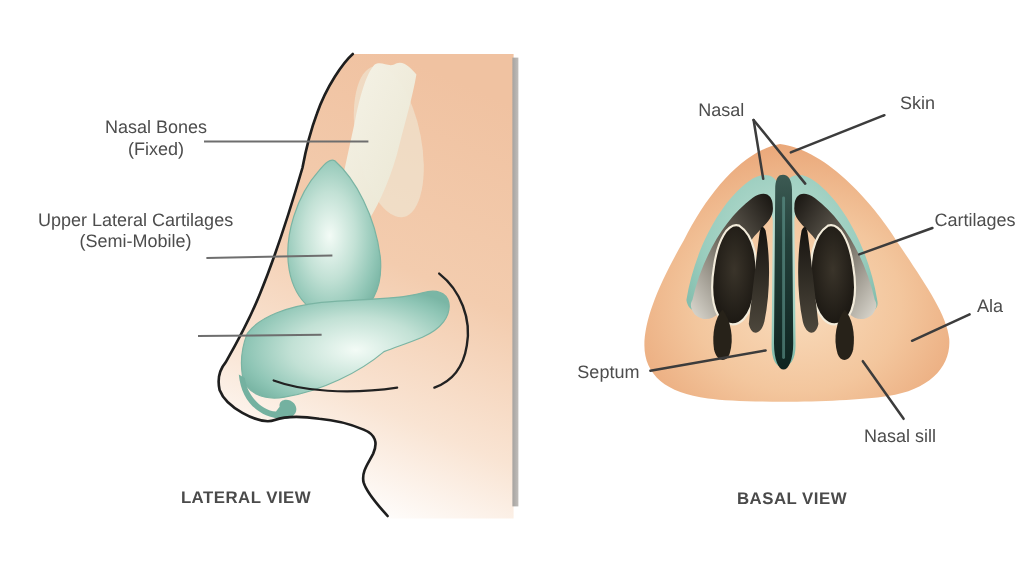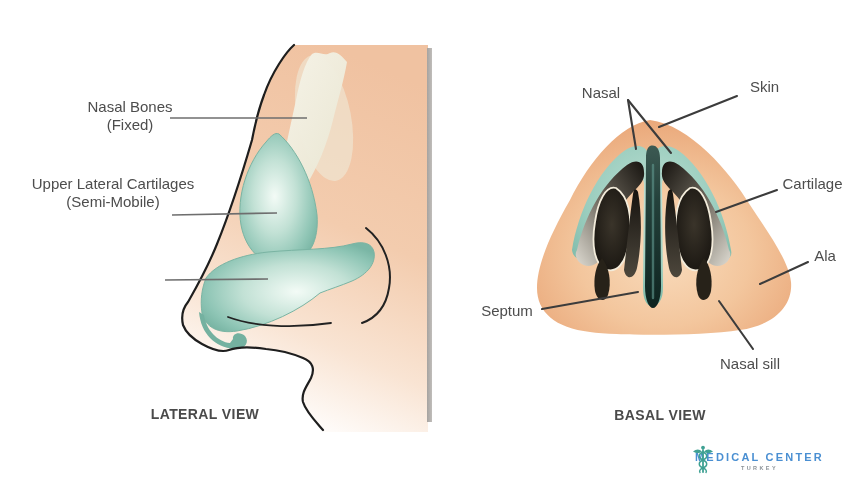--- a/index.html
+++ b/index.html
@@ -272,38 +272,20 @@
     <span>(Fixed)</span>
   </div>
   <div class="lbl" style="left:8px;top:175px;width:210px;">
     <span>Upper Lateral Cartilages</span>
     <span>(Semi-Mobile)</span>
   </div>
   <div class="view-title" style="left:125px;top:406px;">LATERAL VIEW</div>
 
   <div class="lbl" style="left:572px;top:84px;width:58px;">Nasal</div>
   <div class="lbl" style="left:737px;top:78px;width:55px;">Skin</div>
-  <div class="lbl" style="left:775px;top:175px;width:75px;">Cartilage</div>
+  <div class="lbl" style="left:775px;top:175px;width:75px;">Cartilages</div>
   <div class="lbl" style="left:800px;top:247px;width:50px;">Ala</div>
   <div class="lbl" style="left:472px;top:302px;width:70px;">Septum</div>
   <div class="lbl" style="left:705px;top:355px;width:90px;">Nasal sill</div>
   <div class="view-title" style="left:580px;top:407px;">BASAL VIEW</div>
 
-  <div id="logo">
-    <svg width="22" height="30" viewBox="0 0 22 30">
-      <g fill="none" stroke="#3fa193" stroke-width="1.4" stroke-linecap="round">
-        <path d="M11,7 C6,9 6,13 11,15 C16,17 16,21 11,23 C8,24.2 7,26 8,27.5"></path>
-        <path d="M11,7 C16,9 16,13 11,15 C6,17 6,21 11,23 C14,24.2 15,26 14,27.5"></path>
-      </g>
-      <g fill="#3fa193">
-        <circle cx="11" cy="2.6" r="1.9"></circle>
-        <rect x="10.1" y="4" width="1.8" height="24" rx="0.9"></rect>
-        <path d="M1,6.5 Q6,2.5 10,6.5 Q6,10 1,6.5 Z"></path>
-        <path d="M21,6.5 Q16,2.5 12,6.5 Q16,10 21,6.5 Z"></path>
-      </g>
-    </svg>
-    <div class="logo-text">
-      <div class="logo-name">MEDICAL CENTER</div>
-      <div class="logo-sub">TURKEY</div>
-    </div>
-  </div>
 
 </div>
 
 </body></html>

